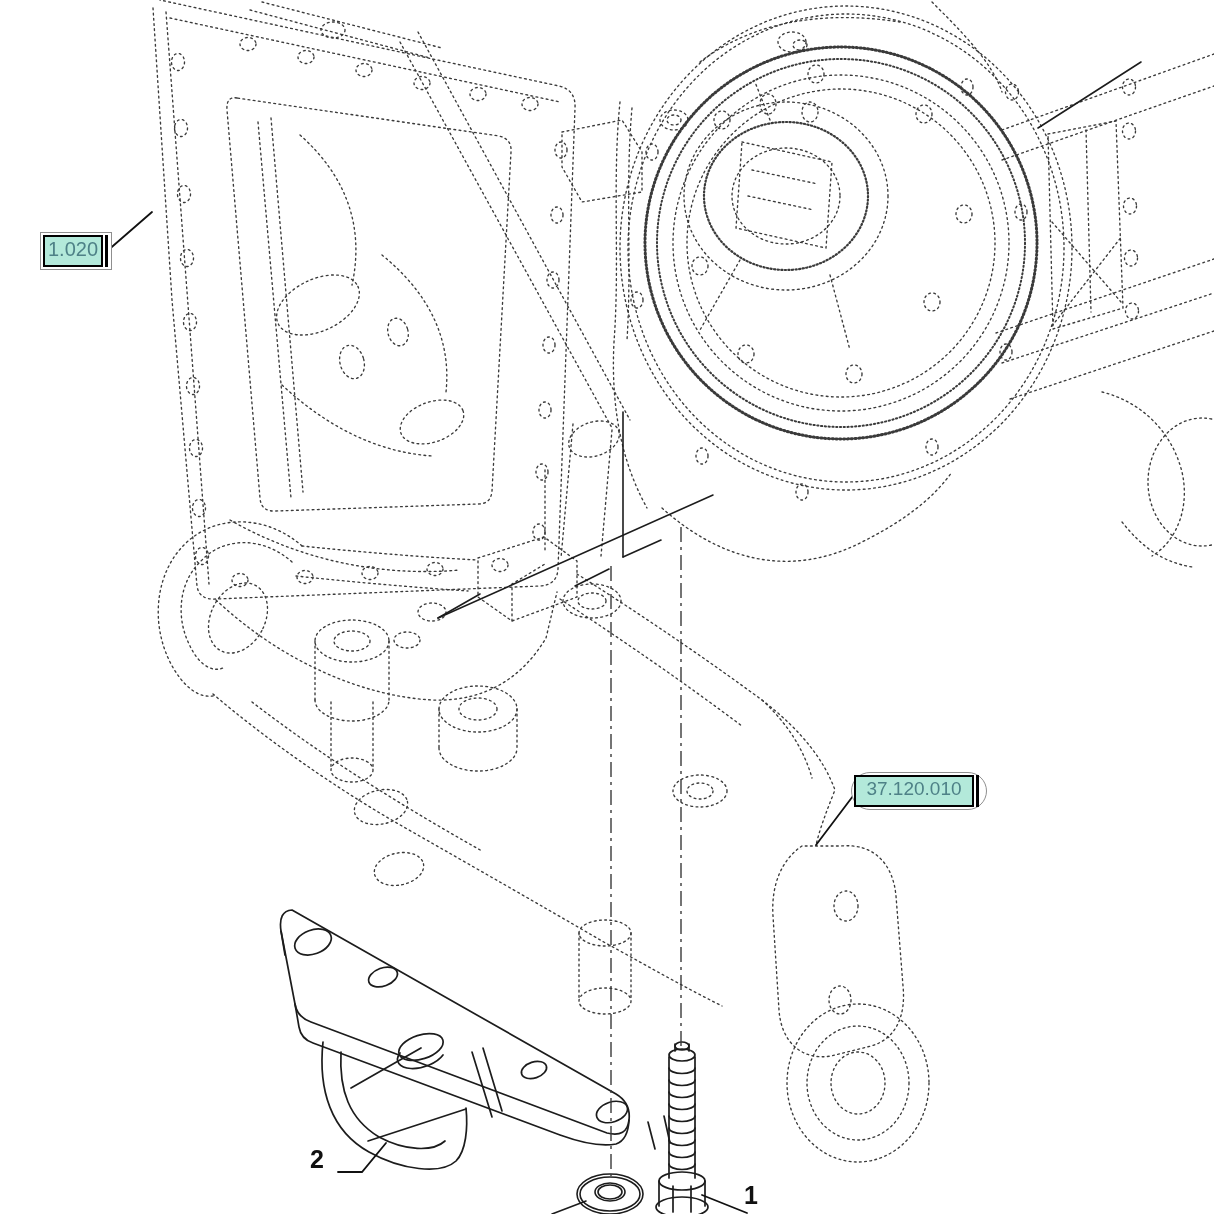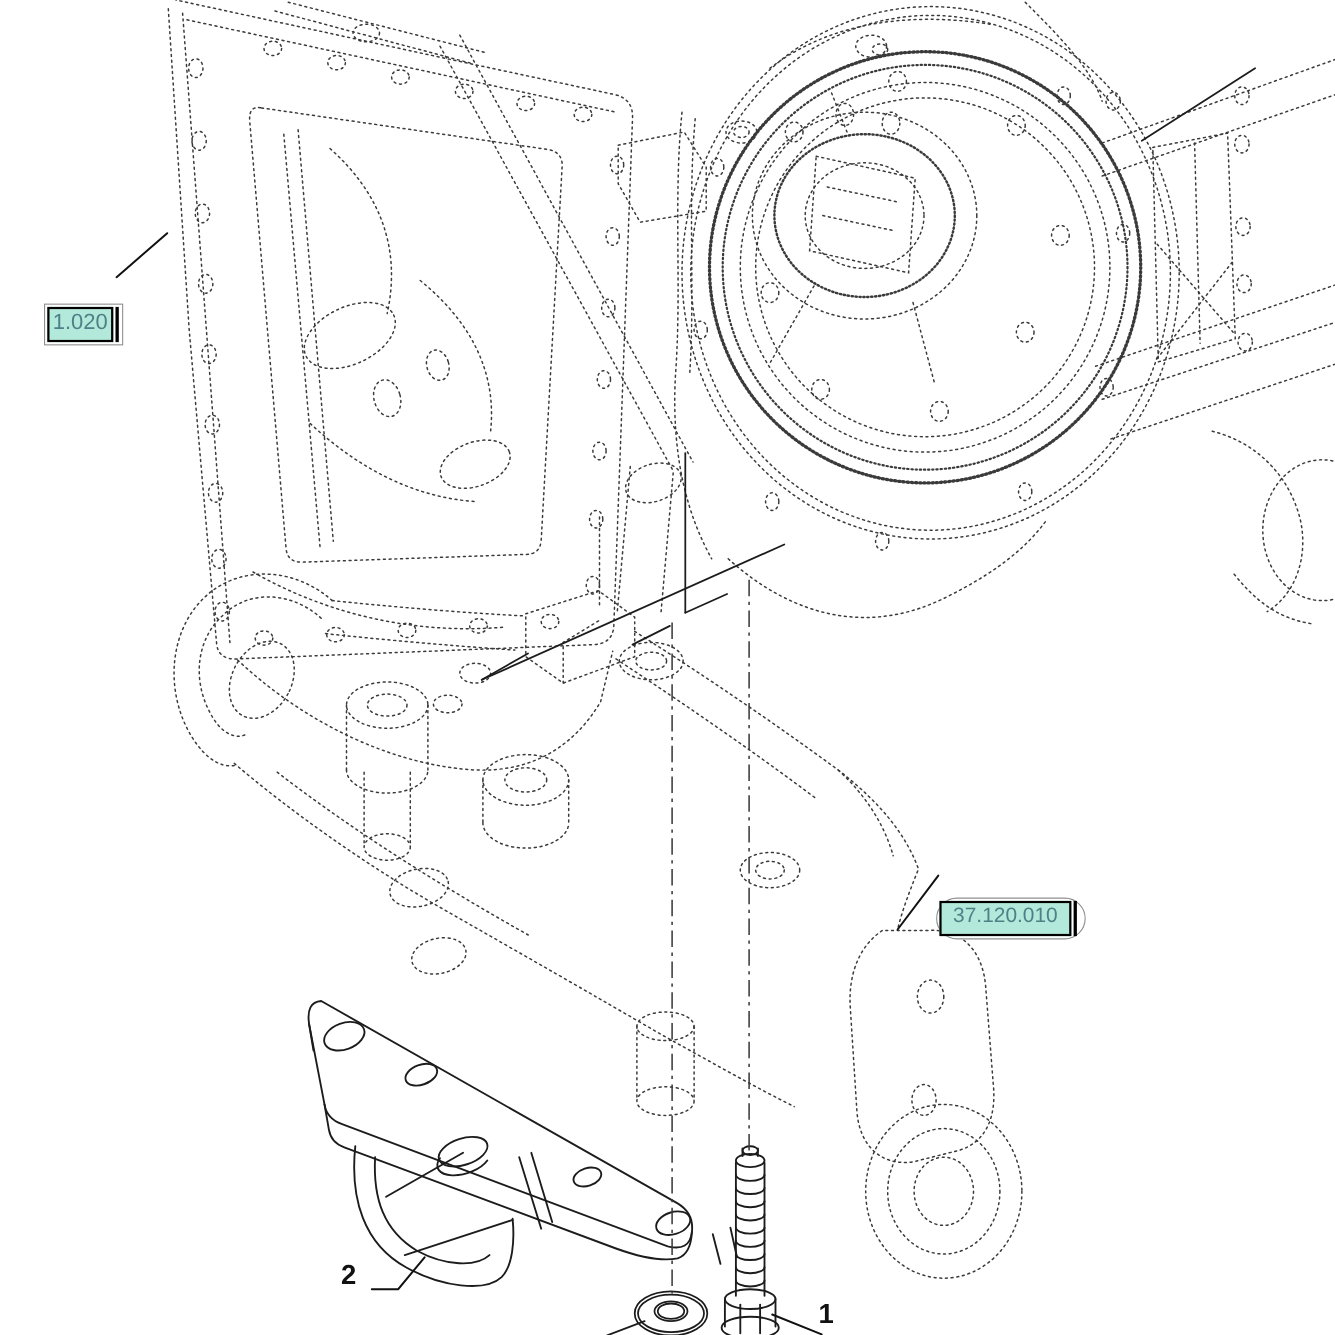--- a/index.html
+++ b/index.html
@@ -10,21 +10,21 @@
     --solid:#1c1c1c;
   }
   html,body{margin:0;padding:0;background:#f2f2f2;}
   #stage{
     position:relative;width:1214px;height:1214px;background:#ffffff;
     overflow:hidden;font-family:"Liberation Sans", sans-serif;
   }
   #artwork{position:absolute;left:0;top:0;}
   .callout{
     position:absolute;display:flex;align-items:stretch;
-    background:#ffffff;border:1px solid #8f8f8f;padding:2px;cursor:pointer;margin-top:44px;
+    background:#ffffff;border:1px solid #8f8f8f;padding:2px;cursor:pointer;
   }
   .callout .code{
     background:var(--callout-fill);border:2px solid var(--callout-border);
     color:var(--callout-text);font-size:20px;line-height:24px;font-weight:400;
     padding:0 2px;letter-spacing:0px;white-space:nowrap;overflow:hidden;
   }
   .callout .edge-bar{width:3px;background:#000;margin-left:2px;}
   .partnum{
     position:absolute;color:#111;font-size:25px;font-weight:700;
     font-family:"Liberation Sans", sans-serif;line-height:1;

